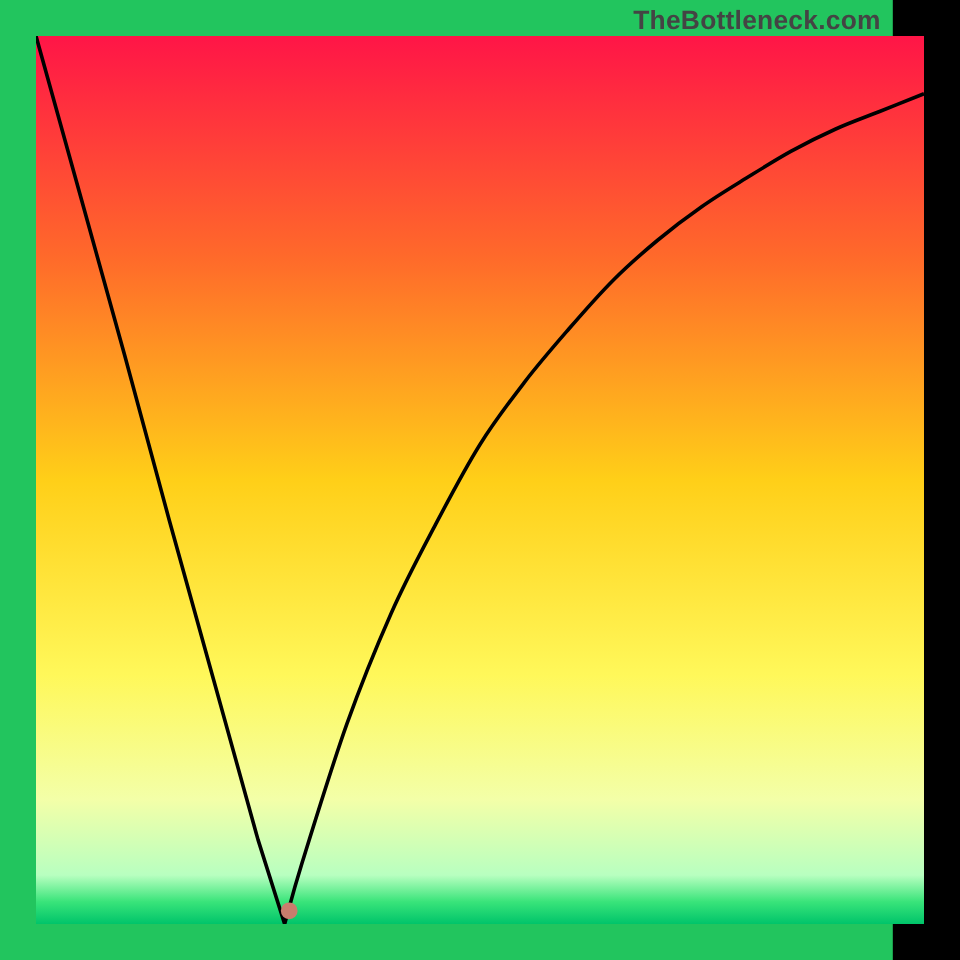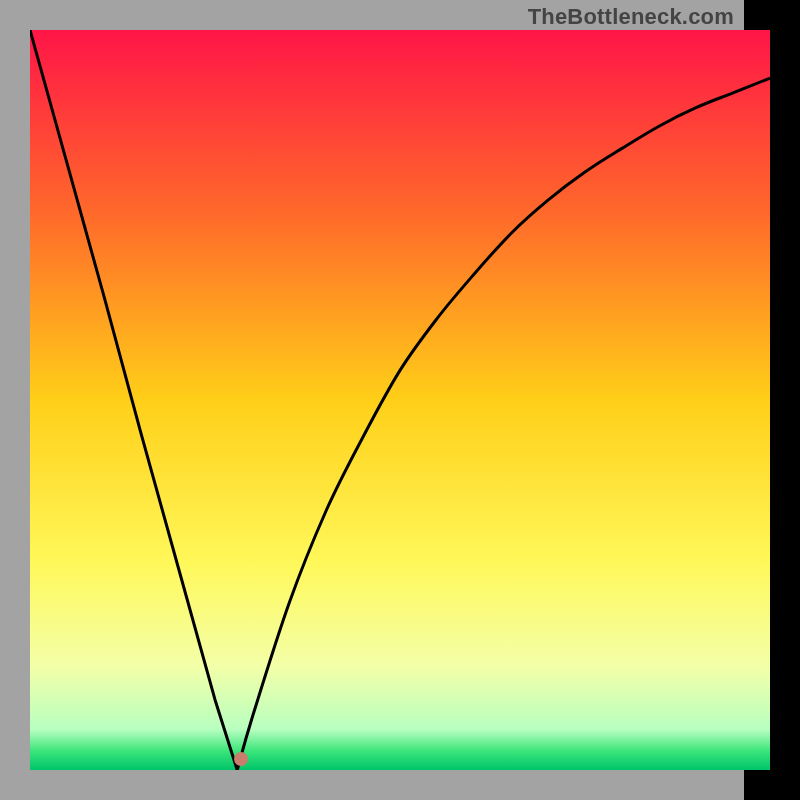--- a/index.html
+++ b/index.html
@@ -8,21 +8,21 @@
     width: 800px;
     height: 800px;
     background: #000;
     font-family: Arial, Helvetica, sans-serif;
     overflow: hidden;
   }
   .frame {
     position: relative;
     width: 744px;
     height: 800px;
-    background: #a3a3a3;
+    background: #22c55e;
   }
   .plot {
     position: absolute;
     left: 30px;
     top: 30px;
     width: 740px;
     height: 740px;
     overflow: hidden;
   }
   .gradient {

